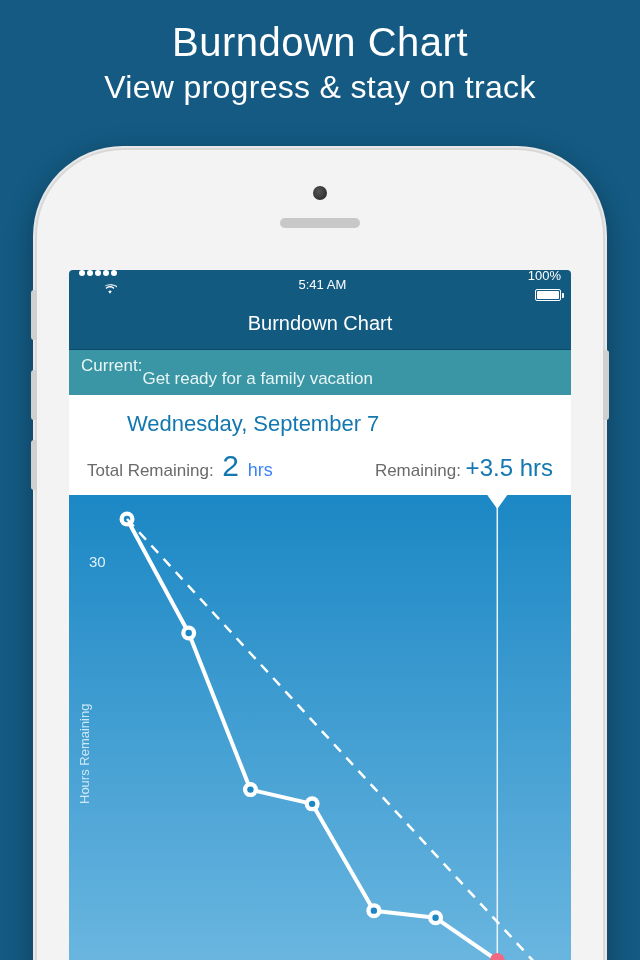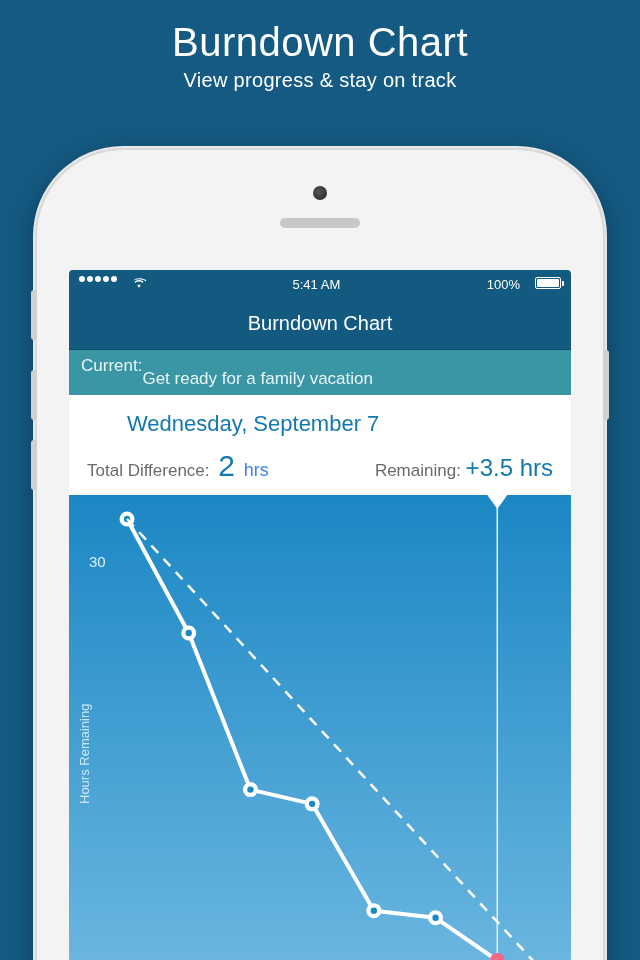--- a/index.html
+++ b/index.html
@@ -15,21 +15,21 @@
   .promo {
     text-align: center;
     padding-top: 20px;
   }
   .promo .title {
     font-size: 40px;
     font-weight: 300;
     letter-spacing: 0.5px;
   }
   .promo .subtitle {
-    font-size: 20px;
+    font-size: 32px;
     font-weight: 300;
     margin-top: 4px;
     letter-spacing: 0.3px;
   }
 
   
   .phone {
     position: absolute;
     left: 50%;
     transform: translateX(-50%);
@@ -96,21 +96,21 @@
     height: 28px;
     background: #125a80;
     color: #fff;
     display: flex;
     align-items: center;
     justify-content: space-between;
     padding: 0 10px;
     font-size: 13px;
     font-weight: 500;
   }
-  .sb-left, .sb-right { display: flex; align-items: flex-start; gap: 15px; }
+  .sb-left, .sb-right { display: flex; align-items: flex-end; gap: 6px; flex-direction: column; }
   .dots { display: flex; gap: 2px; }
   .dots span { width: 6px; height: 6px; border-radius: 50%; background: #fff; }
   .wifi-icon svg { width: 14px; height: 14px; fill: #fff; }
   .battery {
     width: 26px; height: 12px; border: 1px solid #fff; border-radius: 2px;
     position: relative;
   }
   .battery::after {
     content: ""; position: absolute; right: -4px; top: 3px; width: 2px; height: 5px; background: #fff; border-radius: 0 1px 1px 0;
   }
@@ -234,21 +234,21 @@
 
     <div class="currentbar">
       <span class="lbl">Current:</span>
       <span class="val">Get ready for a family vacation</span>
     </div>
 
     <div class="summary">
       <div class="date">Wednesday, September 7</div>
       <div class="row">
         <div>
-          <span class="lblg">Total Difference:</span>
+          <span class="lblg">Total Remaining:</span>
           <span class="big">2</span>
           <span class="unit">hrs</span>
         </div>
         <div>
           <span class="lblg">Remaining:</span>
           <span class="diffval">+3.5 hrs</span>
         </div>
       </div>
     </div>
 

